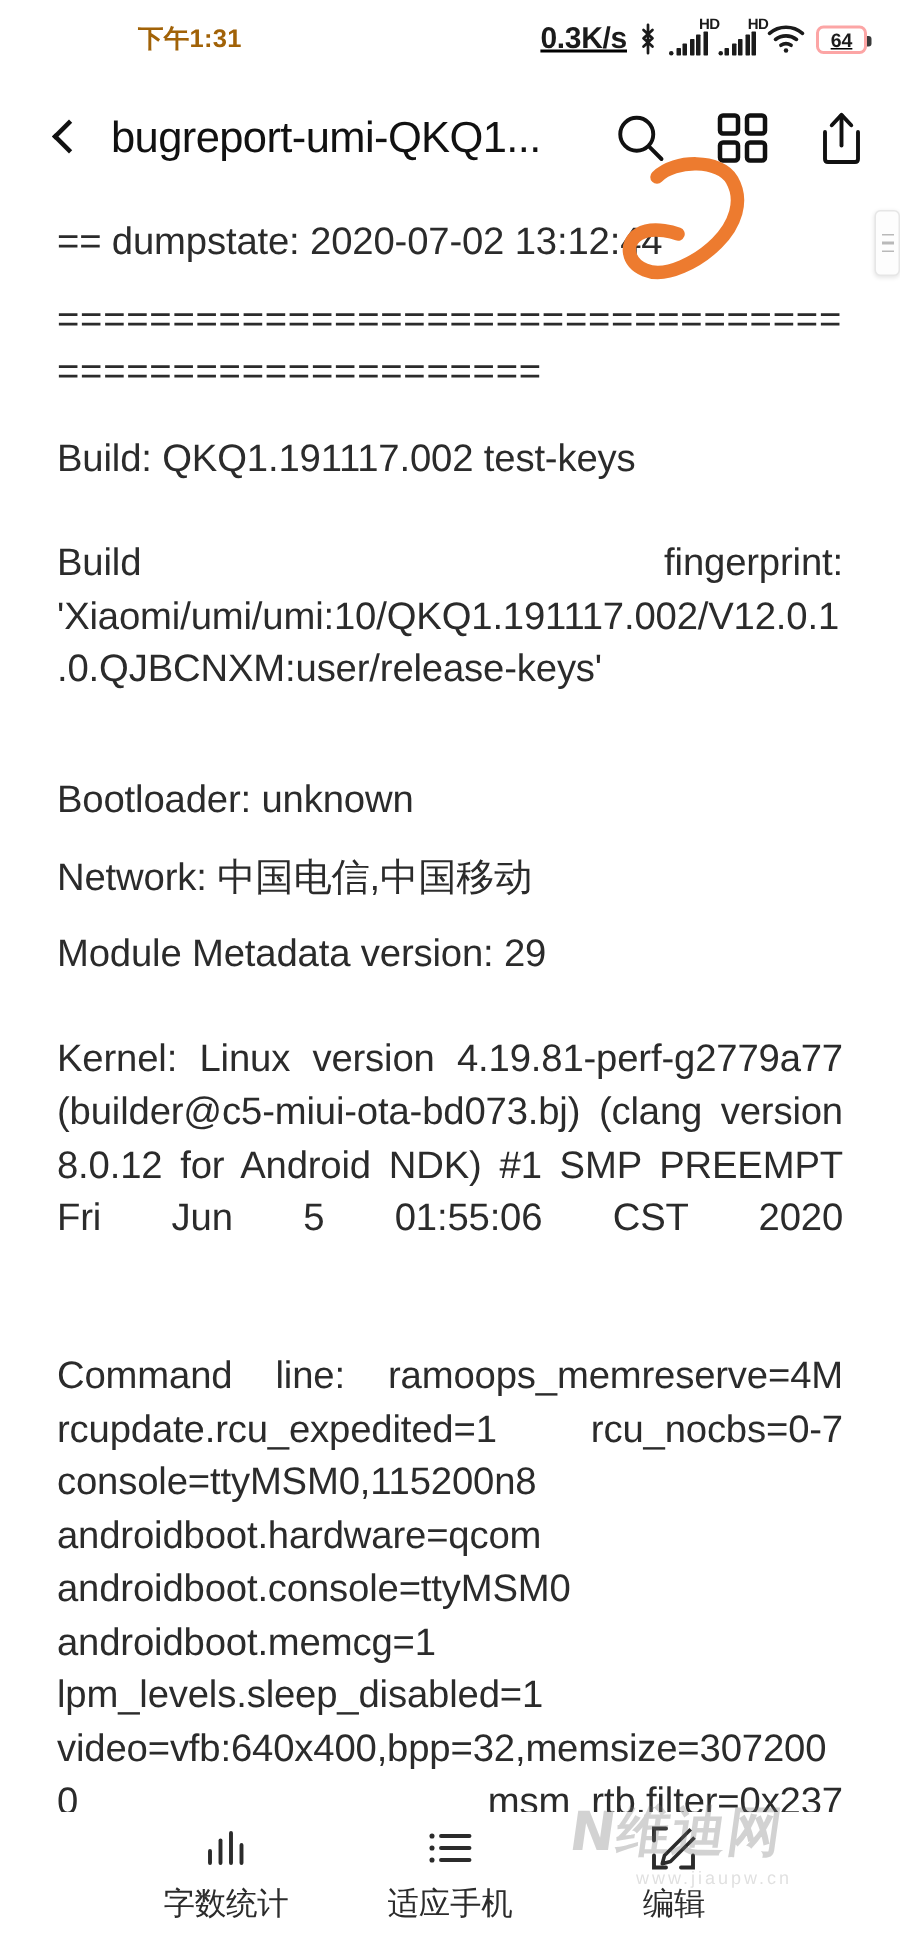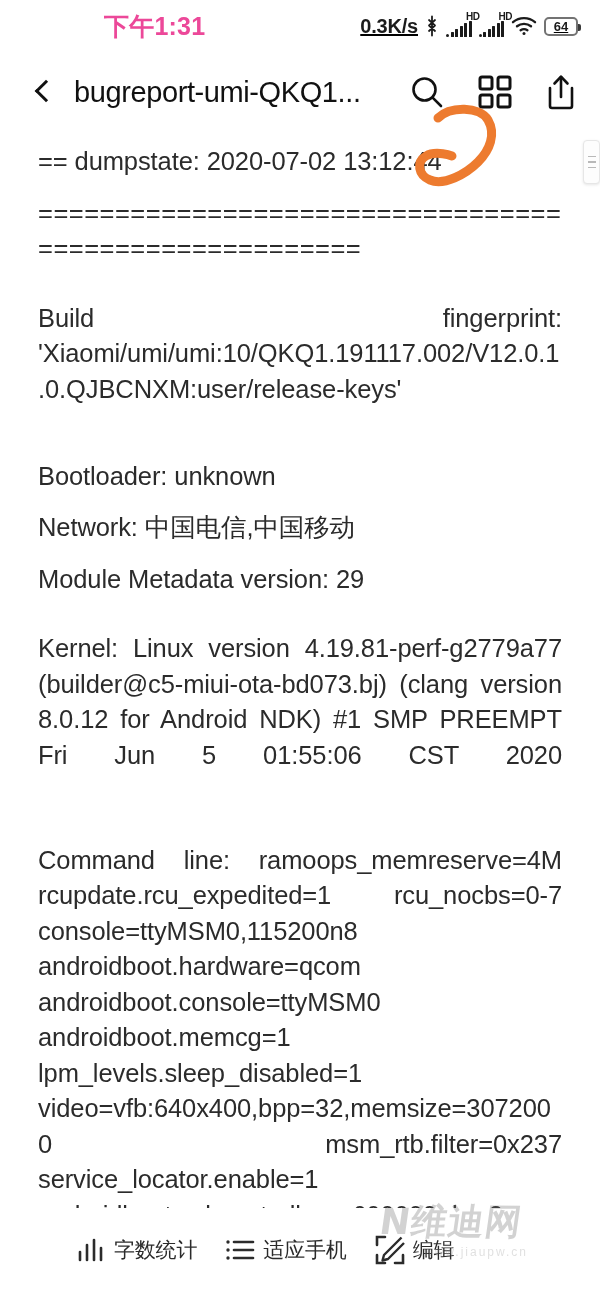--- a/index.html
+++ b/index.html
@@ -17,23 +17,23 @@
   }
 
   
   .statusbar {
     height: 52px; flex: 0 0 52px;
     display: flex; align-items: center;
     padding: 0 22px 0 0;
     position: relative;
   }
   .sb-time {
-    position: absolute; left: 104px; top: 50%;
+    position: absolute; left: 92px; top: 50%;
     transform: translateY(-50%);
-    font-size: 25px; font-weight: 700; color: #ec4899;
+    font-size: 17px; font-weight: 700; color: #a16207;
     letter-spacing: .2px;
   }
   .sb-right {
     margin-left: auto;
     display: flex; align-items: center; gap: 7px; text-decoration: underline;
   }
   .sb-speed { font-size: 20px; font-weight: 700; color: #1b1b1b; letter-spacing: -.2px; }
   .sb-ic { display: block; }
 
   .sig-wrap { position: relative; display: flex; align-items: flex-end; height: 22px; }
@@ -44,21 +44,21 @@
   .sig-bars i:nth-child(3){ height: 11px; }
   .sig-bars i:nth-child(4){ height: 14px; }
   .sig-bars i:nth-child(5){ height: 16px; }
   .sig-dot { width: 3px; height: 3px; background: #1b1b1b; border-radius: 50%; margin-right: 1.5px; align-self: flex-end; }
   .hd-tag {
     position: absolute; top: -3px; left: 1px;
     font-size: 10px; font-weight: 700; color: #1b1b1b;
     line-height: 1; letter-spacing: -.4px; padding-left: 19px;
   }
   .batt {
-    width: 34px; height: 19px; border: 2px solid #737373;
+    width: 34px; height: 19px; border: 2px solid #fca5a5;
     border-radius: 5px; display: flex; align-items: center;
     justify-content: center; position: relative;
   }
   .batt:after {
     content: ""; position: absolute; right: -5px; top: 5px;
     width: 3px; height: 7px; background: #3a3a3a; border-radius: 0 2px 2px 0;
   }
   .batt span { font-size: 13px; font-weight: 700; color: #1b1b1b; line-height: 1; }
 
   
@@ -145,21 +145,21 @@
     flex: 0 0 92px; height: 92px;
     display: flex; align-items: center;
     justify-content: center;
     gap: 0px;
     padding: 0 76px 8px 76px;
     position: relative;
     background: #fff;
   }
   .tb-item {
     flex: 1 1 0;
-    display: flex; flex-direction: row;
+    display: flex; flex-direction: column;
     align-items: center; gap: 8px;
     cursor: pointer;
   }
   .tb-icon { height: 30px; display: flex; align-items: center; justify-content: center; }
   .tb-label {
     font-size: 21px; color: #2b2b2b; letter-spacing: -.2px; white-space: nowrap;
   }
   .tb-item.active .tb-label { color: #38a8de; }
 
   .watermark {
@@ -268,20 +268,21 @@
   <div class="doc">
 
     <div class="scrollbar">
       <i></i>
         <i></i>
         <i></i>
     </div>
 
     <p>== dumpstate: 2020-07-02 13:12:44</p>
     <p class="eqline">=======================================================</p>
+    <p>Build: QKQ1.191117.002 test-keys</p>
     <p class="justify-all">Build fingerprint: 'Xiaomi/umi/umi:10/QKQ1.191117.002/V12.0.1.0.QJBCNXM:user/release-keys'</p>
     <p>Bootloader: unknown</p>
     <p>Network: 中国电信,中国移动</p>
     <p>Module Metadata version: 29</p>
     <p class="justify-all">Kernel: Linux version 4.19.81-perf-g2779a77 (builder@c5-miui-ota-bd073.bj) (clang version 8.0.12 for Android NDK) #1 SMP PREEMPT Fri Jun 5 01:55:06 CST 2020</p>
     <p class="justify-all">Command line: ramoops_memreserve=4M rcupdate.rcu_expedited=1 rcu_nocbs=0-7 console=ttyMSM0,115200n8 androidboot.hardware=qcom androidboot.console=ttyMSM0 androidboot.memcg=1 lpm_levels.sleep_disabled=1 video=vfb:640x400,bpp=32,memsize=3072000 msm_rtb.filter=0x237 service_locator.enable=1 androidboot.usbcontroller=a600000.dwc3</p>
   </div>
 
   <div class="toolbar">
 

